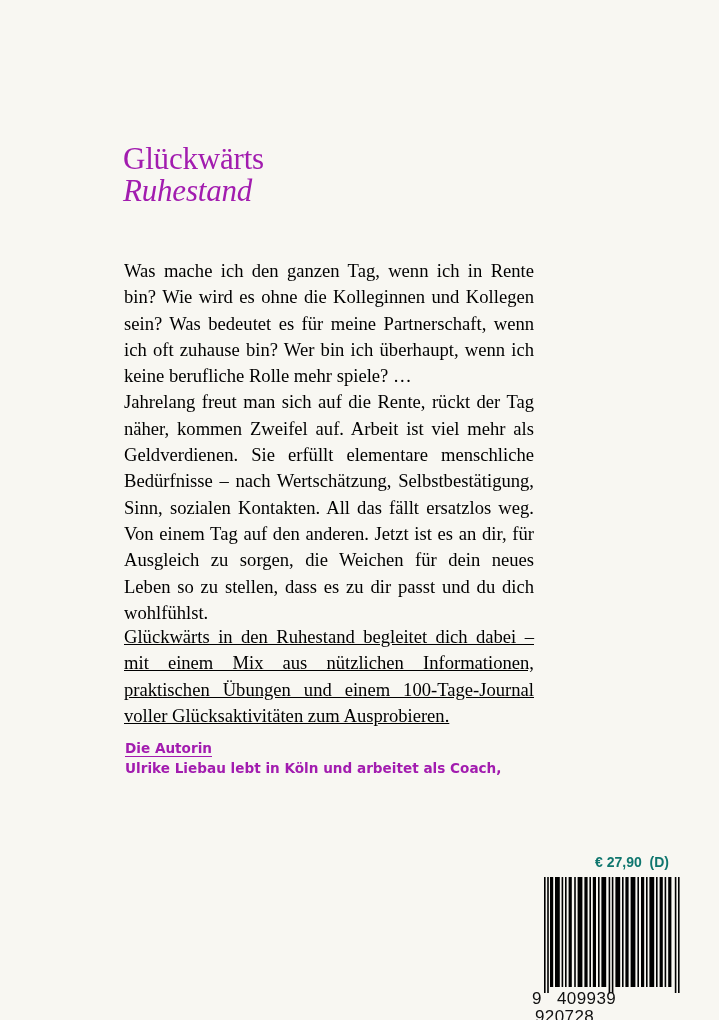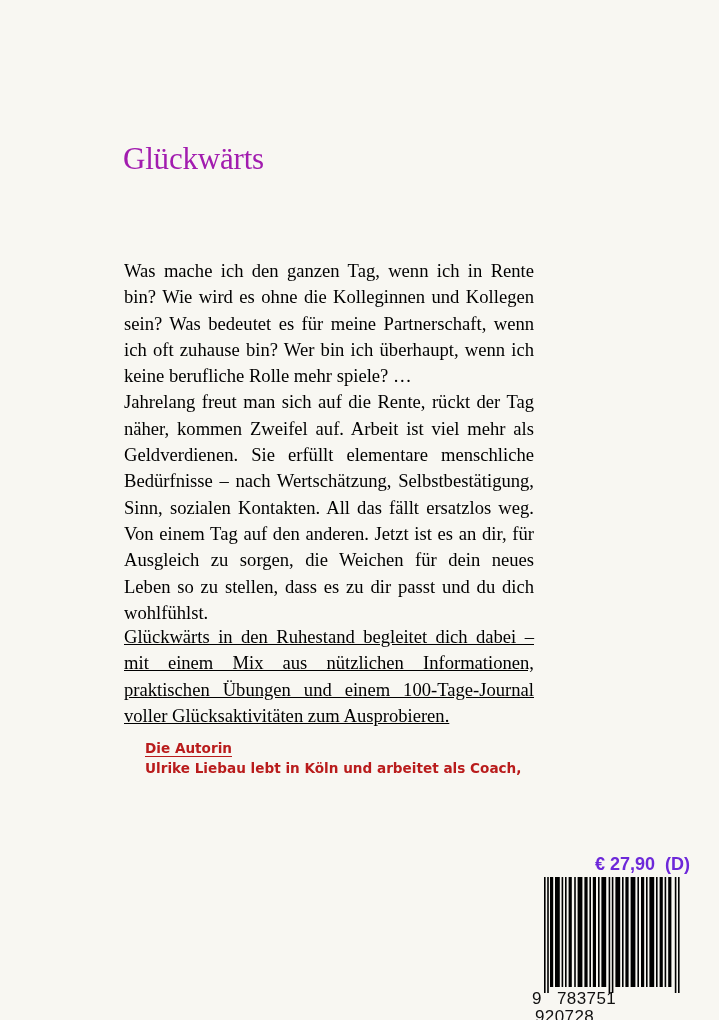--- a/index.html
+++ b/index.html
@@ -25,43 +25,43 @@
     color: #000000;
     text-align: justify;
   }
   .body-text p { margin: 0; }
   .p1 { top: 258px; }
   .p3 { top: 624px; text-decoration: underline; }
   .author {
     position: absolute; left: 125px; top: 738px;
     font-family: "DejaVu Sans", "Liberation Sans", sans-serif;
     font-weight: bold; font-size: 13.6px; line-height: 20px;
-    color: #b91c1c;
-    margin-left: 20px;
+    color: #a21caf;
   }
   .author .head { text-decoration: underline; text-underline-offset: 3px; }
   .price {
     position: absolute; left: 595px; top: 854px;
     font-family: "Liberation Sans", "DejaVu Sans", sans-serif;
-    font-weight: bold; font-size: 18px;
-    color: #6d28d9; white-space: pre;
+    font-weight: bold; font-size: 14px;
+    color: #0f766e; white-space: pre;
   }
   .barcode { position: absolute; left: 544px; top: 877px; width: 136px; height: 116px; }
   .barcode svg { display:block; }
   .isbn {
     position: absolute; left: 532px; top: 990px; width: 150px;
     font-family: "Liberation Sans", "DejaVu Sans", sans-serif;
     font-size: 17px; color:#111; letter-spacing: 0.4px; line-height: 18px;
   }
 </style>
 </head>
 <body>
 
 <div class="title">
   <div>Glückwärts</div>
+  <div class="it">Ruhestand</div>
 </div>
 
 <div class="body-text p1">
   <p>Was mache ich den ganzen Tag, wenn ich in Rente bin? Wie wird es ohne die Kolleginnen und Kollegen sein? Was bedeutet es für meine Partnerschaft, wenn ich oft zuhause bin? Wer bin ich überhaupt, wenn ich keine berufliche Rolle mehr spiele? …</p>
   <p>Jahrelang freut man sich auf die Rente, rückt der Tag näher, kommen Zweifel auf. Arbeit ist viel mehr als Geldverdienen. Sie erfüllt elementare menschliche Bedürfnisse – nach Wertschätzung, Selbstbestätigung, Sinn, sozialen Kontakten. All das fällt ersatzlos weg. Von einem Tag auf den anderen. Jetzt ist es an dir, für Ausgleich zu sorgen, die Weichen für dein neues Leben so zu stellen, dass es zu dir passt und du dich wohlfühlst.</p>
 </div>
 
 <div class="body-text p3">
   <p>Glückwärts in den Ruhestand begleitet dich dabei – mit einem Mix aus nützlichen Informationen, praktischen Übungen und einem 100-Tage-Journal voller Glücksaktivitäten zum Ausprobieren.</p>
 </div>
@@ -105,15 +105,15 @@
       <rect x="120.6" y="0" width="1.6" height="110"></rect>
       <rect x="124.2" y="0" width="3.2" height="110"></rect>
       <rect x="130.8" y="0" width="1.6" height="116"></rect>
       <rect x="134" y="0" width="1.6" height="116"></rect>
     </g>
   </svg>
 </div>
 
 <div class="isbn">
   <span>9</span>
-  <span style="margin-left:10px">783751</span>
+  <span style="margin-left:10px">409939</span>
   <span style="margin-left:3px">920728</span>
 </div>
 
 </body></html>

